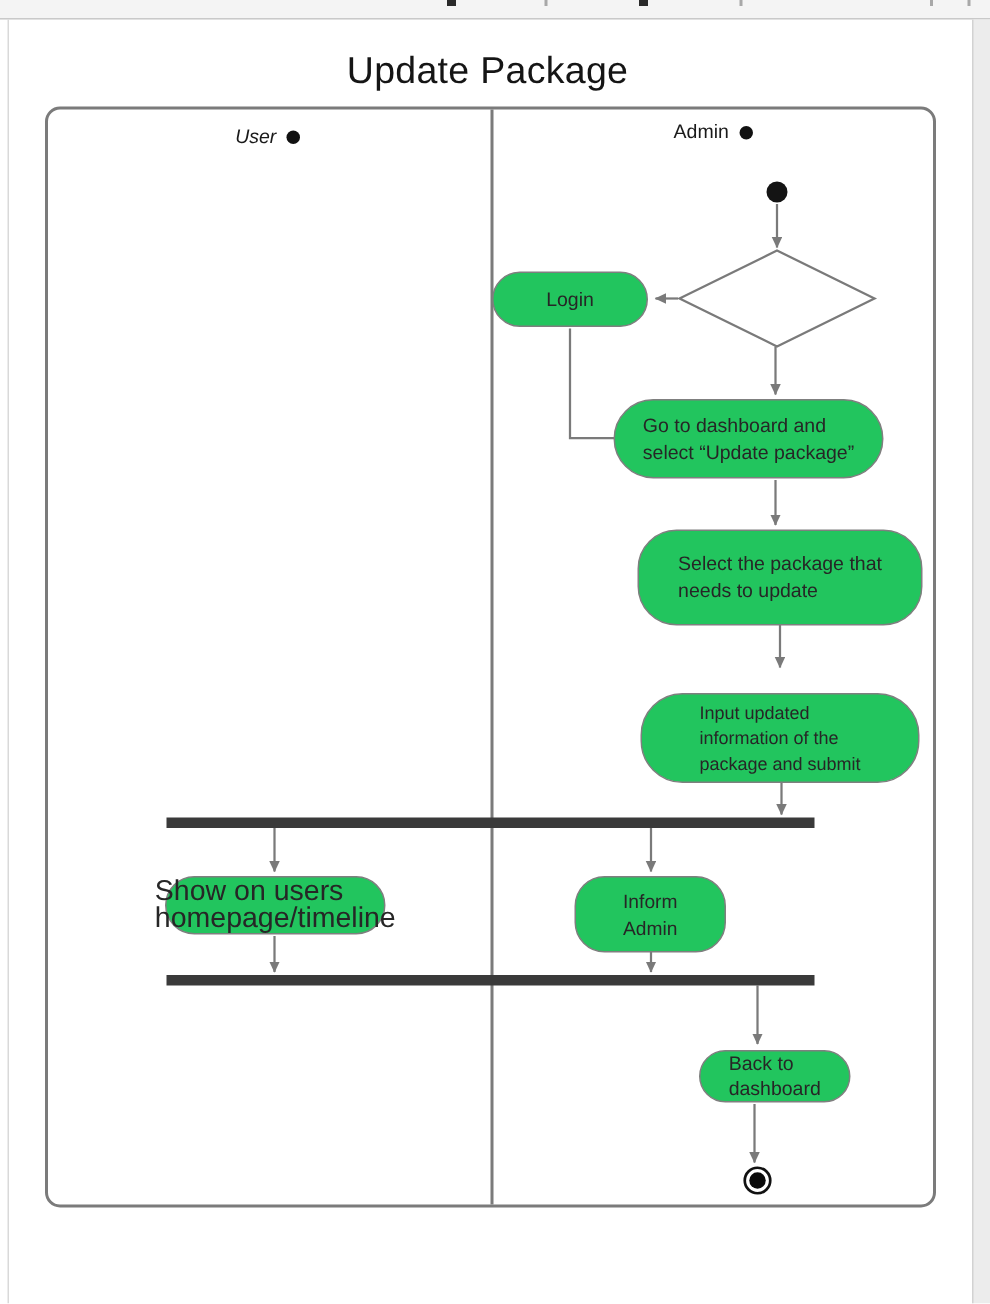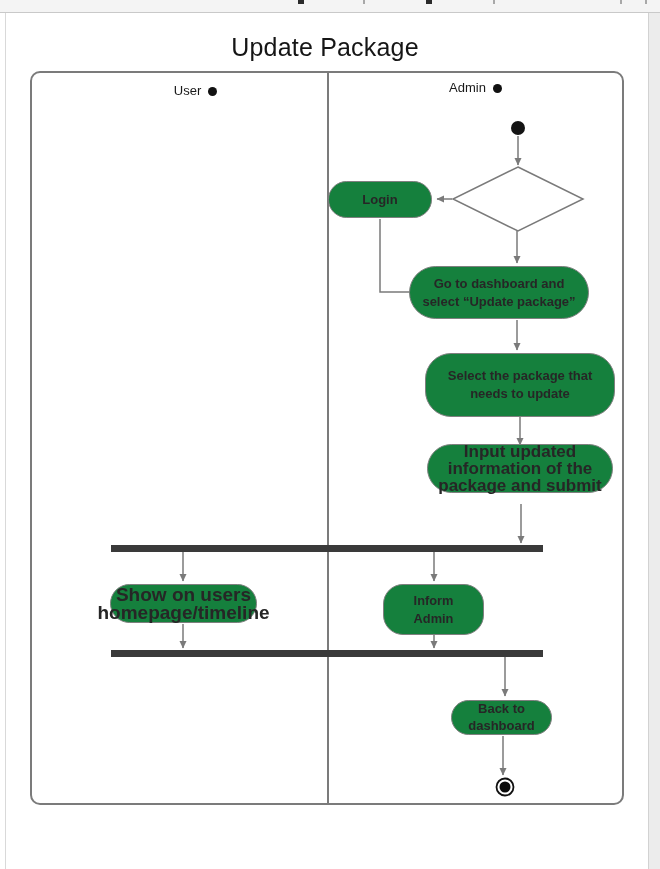--- a/index.html
+++ b/index.html
@@ -34,38 +34,38 @@
   .lane-divider{
     position:absolute;left:295px;top:0;width:2px;height:100%;background:#7b7b7b;
   }
   .lane-label{
     position:absolute;width:297px;text-align:center;font-size:13px;color:#1a1a1a;z-index:2;
   }
   .lane-label .dot{
     display:inline-block;width:9px;height:9px;border-radius:50%;
     background:#111;margin-left:7px;vertical-align:-1px;
   }
-  #lane-user{left:47px;top:83px;}
+  #lane-user{left:30px;top:83px;font-style:italic;}
   #lane-admin{left:327px;top:80px;}
   
   svg.connectors{position:absolute;left:0;top:0;z-index:1;pointer-events:none;}
   
   .node{
-    position:absolute;background:#15803d;border:1.5px solid #7f7f7f;
-    display:flex;align-items:center;justify-content:center;text-align:center;
+    position:absolute;background:#22c55e;border:1.5px solid #7f7f7f;
+    display:flex;align-items:center;justify-content:center;
     white-space:pre-line;color:#262626;font-size:13px;line-height:17.5px;
-    box-sizing:border-box;z-index:2;font-weight:bold;
+    box-sizing:border-box;z-index:2;
   }
   #node-login            {left:328px;top:181px;width:104px;height:37px;border-radius:19px;}
   #node-goto-dashboard   {left:409px;top:266px;width:180px;height:53px;border-radius:27px;line-height:18px;}
   #node-select-package   {left:425px;top:353px;width:190px;height:64px;border-radius:26px;line-height:18px;}
-  #node-input-updated    {left:427px;top:444px;width:186px;height:49px;border-radius:28px;font-size:17px;line-height:17px;}
+  #node-input-updated    {left:427px;top:462px;width:186px;height:60px;border-radius:28px;font-size:12px;line-height:17px;}
   #node-show-users       {left:110px;top:584px;width:147px;height:39px;border-radius:20px;font-size:19px;}
   #node-inform-admin     {left:383px;top:584px;width:101px;height:51px;border-radius:20px;font-size:12.8px;}
-  #node-back-dashboard   {left:451px;top:700px;width:101px;height:35px;border-radius:18px;line-height:16.5px;}
+  #node-back-dashboard   {left:466px;top:700px;width:101px;height:35px;border-radius:18px;line-height:16.5px;}
 </style>
 </head>
 <body>
 
 <div class="ruler-strip">
   <div class="mark" style="left:298px"></div>
   <div class="mark" style="left:426px"></div>
   <div class="tick" style="left:363px"></div>
   <div class="tick" style="left:493px"></div>
   <div class="tick" style="left:620px"></div>

